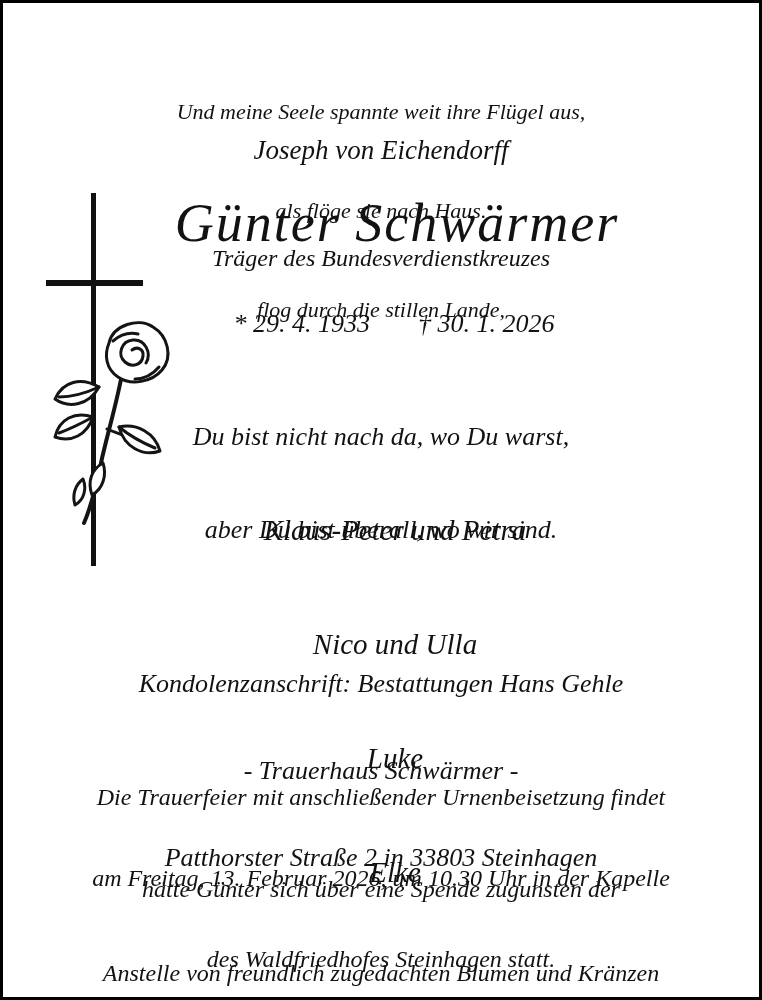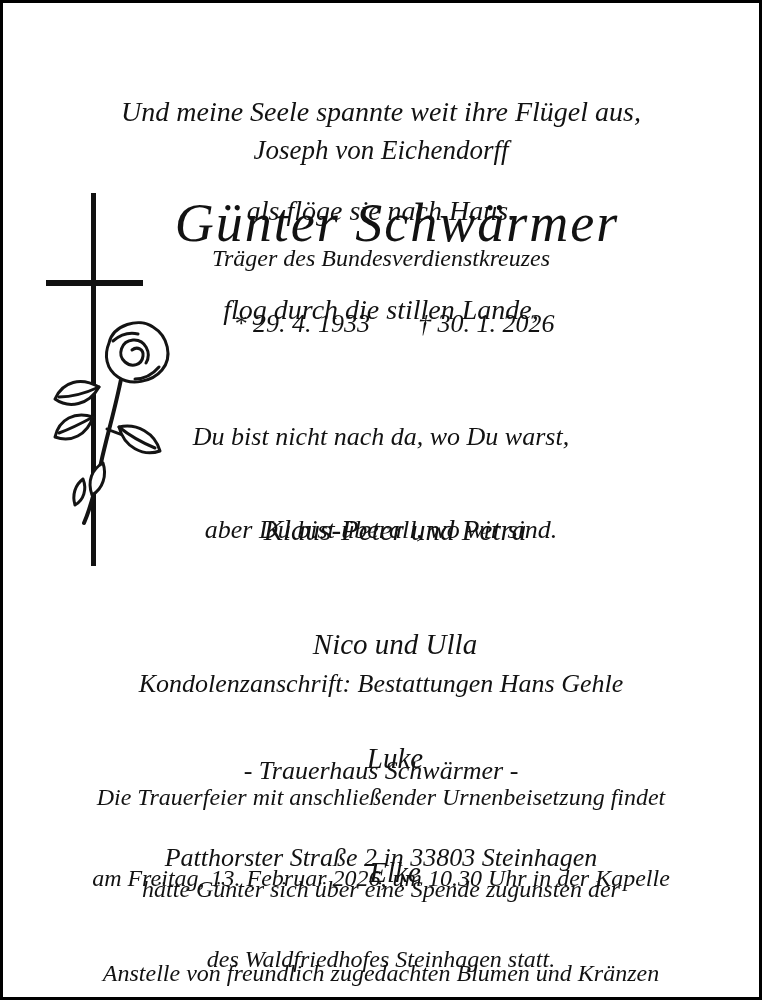--- a/index.html
+++ b/index.html
@@ -9,21 +9,21 @@
     box-sizing:border-box;
     margin:0 auto;
     background:#ffffff;
     border:3px solid #000000;
     overflow:hidden;
     font-family:"Liberation Serif", serif;
     font-style:italic;
     color:#121212;
   }
   .tb{position:absolute;left:0;width:756px;text-align:center;white-space:pre;}
-  .poem{top:26px;font-size:28px;line-height:33px;font-style:italic;}
+  .poem{top:26px;font-size:22px;line-height:33px;font-style:italic;}
   .attribution{top:132px;font-size:27px;}
   .name{top:173px;font-size:54px;letter-spacing:2px;font-weight:normal;margin:16px;}
   .honor{top:242px;font-size:24px;}
   .dates{top:276px;font-size:26px;}
   .dates span{display:inline-block;margin:0 24px;}
   .epitaph{top:356px;font-size:26px;line-height:31px;}
   .mourners{top:432px;font-size:29px;line-height:38px;padding-left:14px;}
   .condolence{top:608px;font-size:26px;line-height:29px;}
   .service{top:727px;font-size:24px;line-height:27px;}
   .donation{top:816px;font-size:24px;line-height:28px;}

